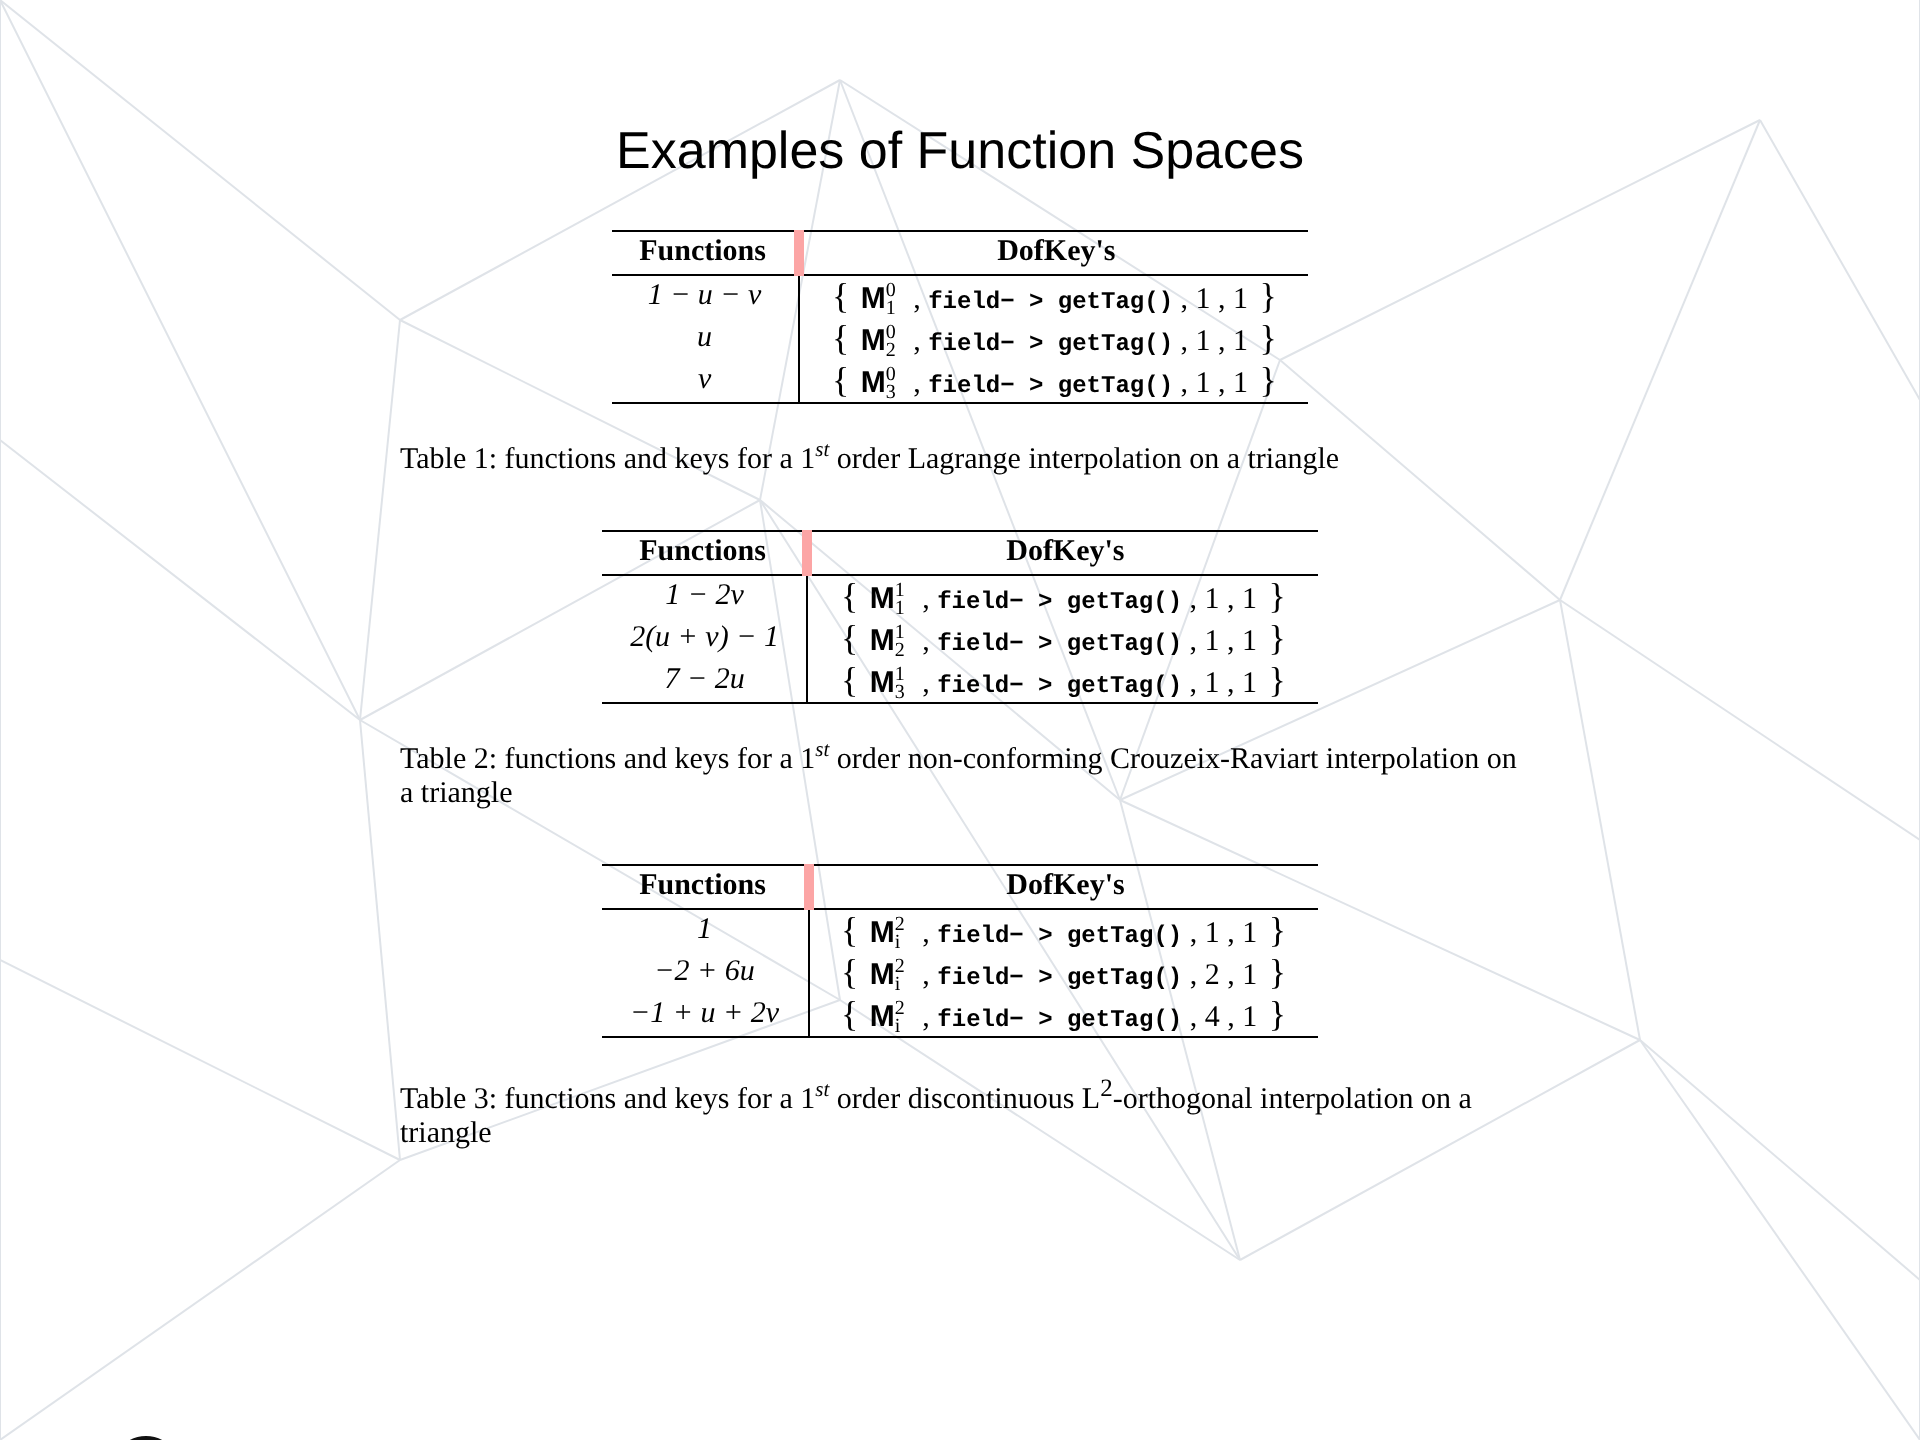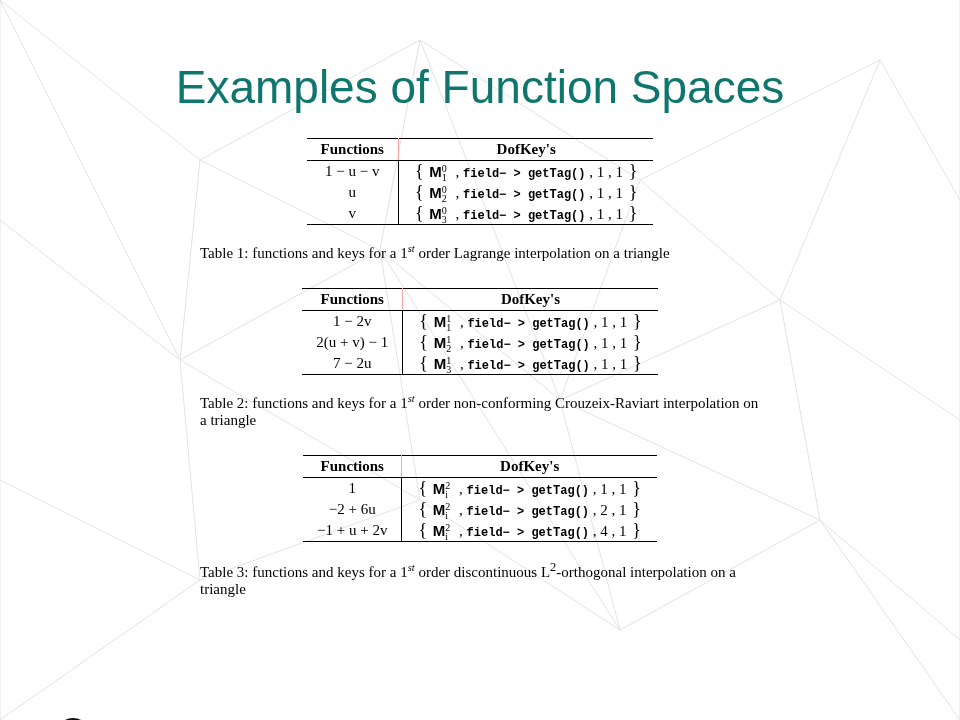--- a/index.html
+++ b/index.html
@@ -24,25 +24,25 @@
     stroke-width: 1;
   }
   .slide {
     position: relative;
     z-index: 1;
     width: 960px;
     height: 720px;
     box-sizing: border-box;
   }
   h1.title {
-    font-size: 46px;
+    font-size: 26px;
     font-weight: 400;
     text-align: center;
     margin: 60px 0 24px;
-    color: #0f766e;
+    color: #000000;
     font-family: Arial, Helvetica, sans-serif;
   }
   .tables {
     margin: 0 auto;
     width: 640px;
   }
   table.fs {
     margin: 0 auto 6px;
     border-collapse: collapse;
     font-family: "Times New Roman", Times, serif;
@@ -52,24 +52,25 @@
     font-weight: 700;
     padding: 2px 14px;
     border-bottom: 1px solid #000;
   }
   table.fs td {
     padding: 0 14px;
     text-align: center;
     white-space: nowrap;
   }
   table.fs td.func {
+    font-style: italic;
     border-right: 1px solid #000;
   }
   table.fs th.col-func {
-    border-right: 1px solid #fca5a5;
+    border-right: 5px solid #fca5a5;
   }
   table.fs thead tr.toprule th { border-top: 1px solid #000; }
   table.fs tbody tr.lastrow td { border-bottom: 1px solid #000; }
   .dof { text-align: left !important; font-family: "Times New Roman", Times, serif; }
   .dof .sym { font-family: Arial, sans-serif; font-weight: 700; font-style: normal; }
   .tt { font-family: "Courier New", monospace; font-size: 12px; font-weight: 700; }
   .brace { font-size: 18px; padding: 0 2px; }
   .ss { display: inline-block; position: relative; width: 10px; height: 14px; vertical-align: -3px; }
   .ss .up { position: absolute; top: -3px; left: 0; font-size: 10px; }
   .ss .dn { position: absolute; bottom: -3px; left: 0; font-size: 10px; }

